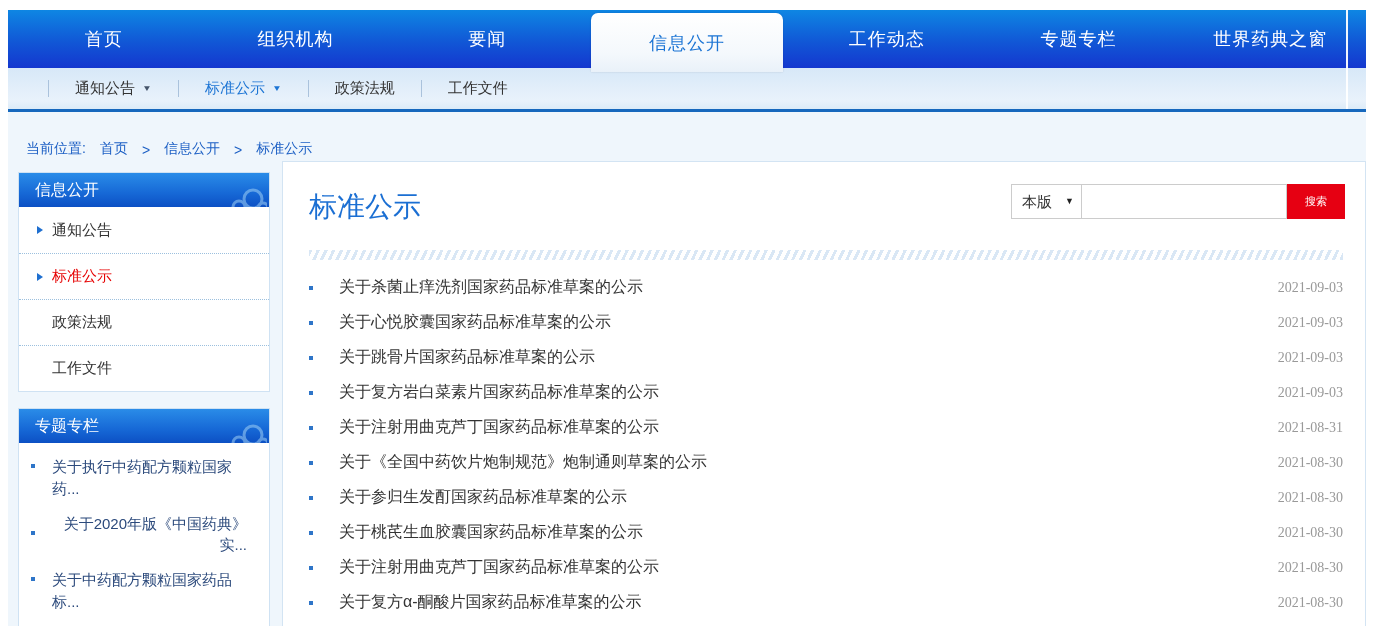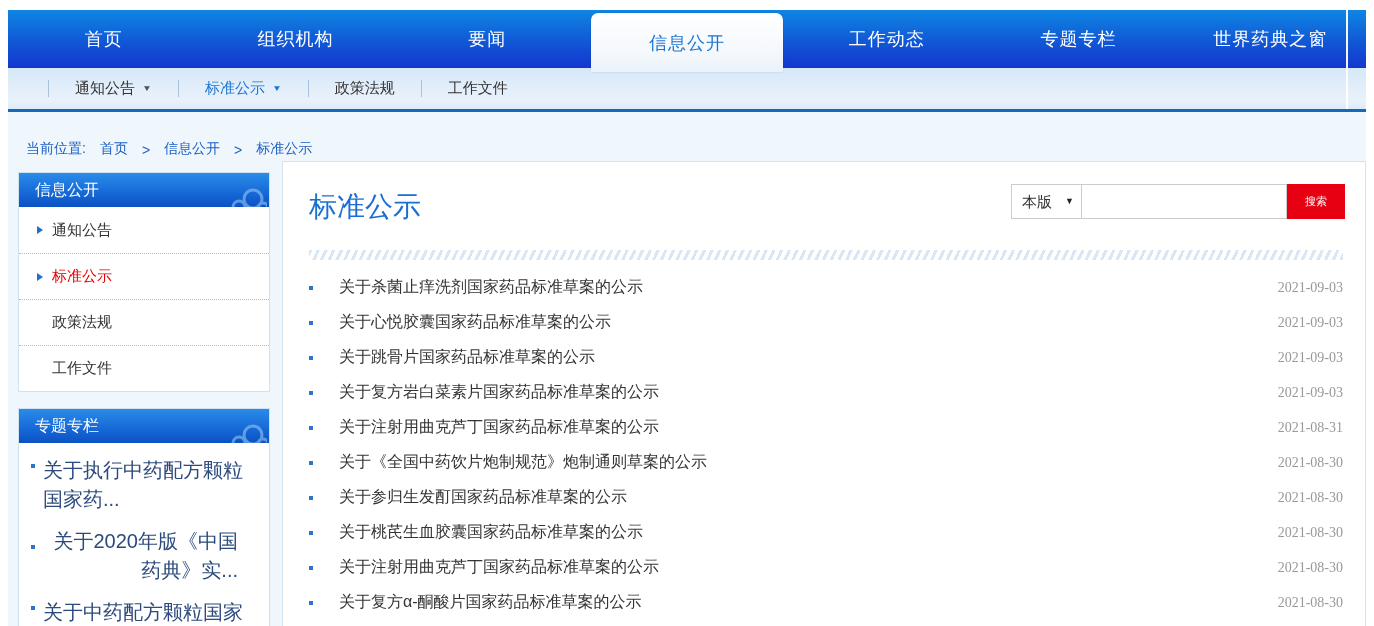--- a/index.html
+++ b/index.html
@@ -52,21 +52,21 @@
   .side-list { list-style:none; }
   .side-item { height:46px; display:flex; align-items:center; padding-left:18px;
     font-size:15px; color:#333333; cursor:pointer; }
   .side-item + .side-item { border-top:1px dotted #9cc0de; }
   .tri { width:0; height:0; border-left:6px solid #1e6fd0; border-top:4px solid transparent;
     border-bottom:4px solid transparent; margin-right:9px; }
   .tri.hidden { visibility:hidden; }
   .side-item.active .label { color:#e60000; }
 
   .hot-list { list-style:none; padding:13px 10px 10px 12px; }
-  .hot-item { display:flex; gap:8px; font-size:20px; color:#2c4a7c; line-height:1.45;
+  .hot-item { display:flex; gap:17px; font-size:15px; color:#2c4a7c; line-height:1.45;
     margin-bottom:13px; cursor:pointer; }
   .sq { flex:0 0 4px; width:4px; height:4px; background:#2e75c8; margin-top:8px; }
 
   
   .main-panel { position:relative; flex:1; background:#ffffff; border:1px solid #d3e4f3;
     margin-top:3px; min-height:560px; }
   .page-title { font-size:28px; font-weight:normal; color:#1b6fd3; margin:26px 0 24px 26px; }
   .search-box { position:absolute; top:22px; right:20px; display:flex; height:45px; }
   .search-select-wrap { position:relative; }
   .search-select { height:35px; width:70px; border:1px solid #cccccc; border-right:none;

